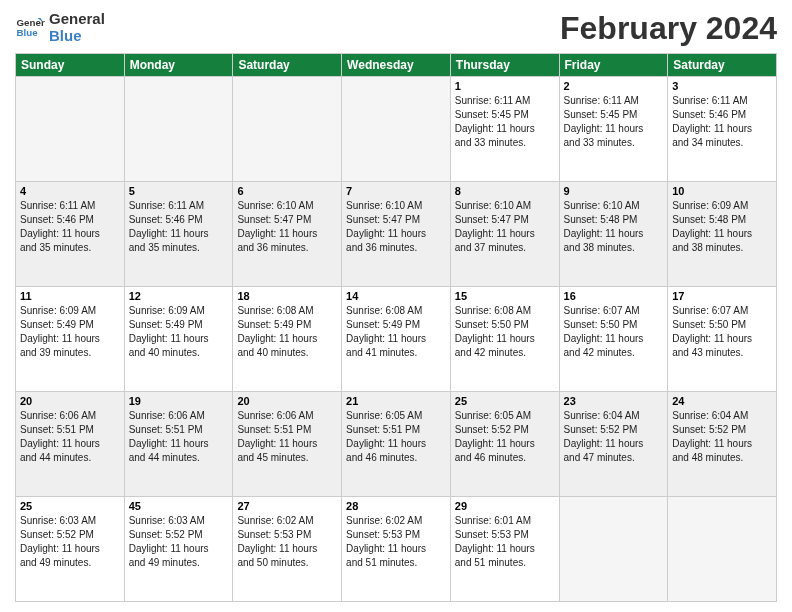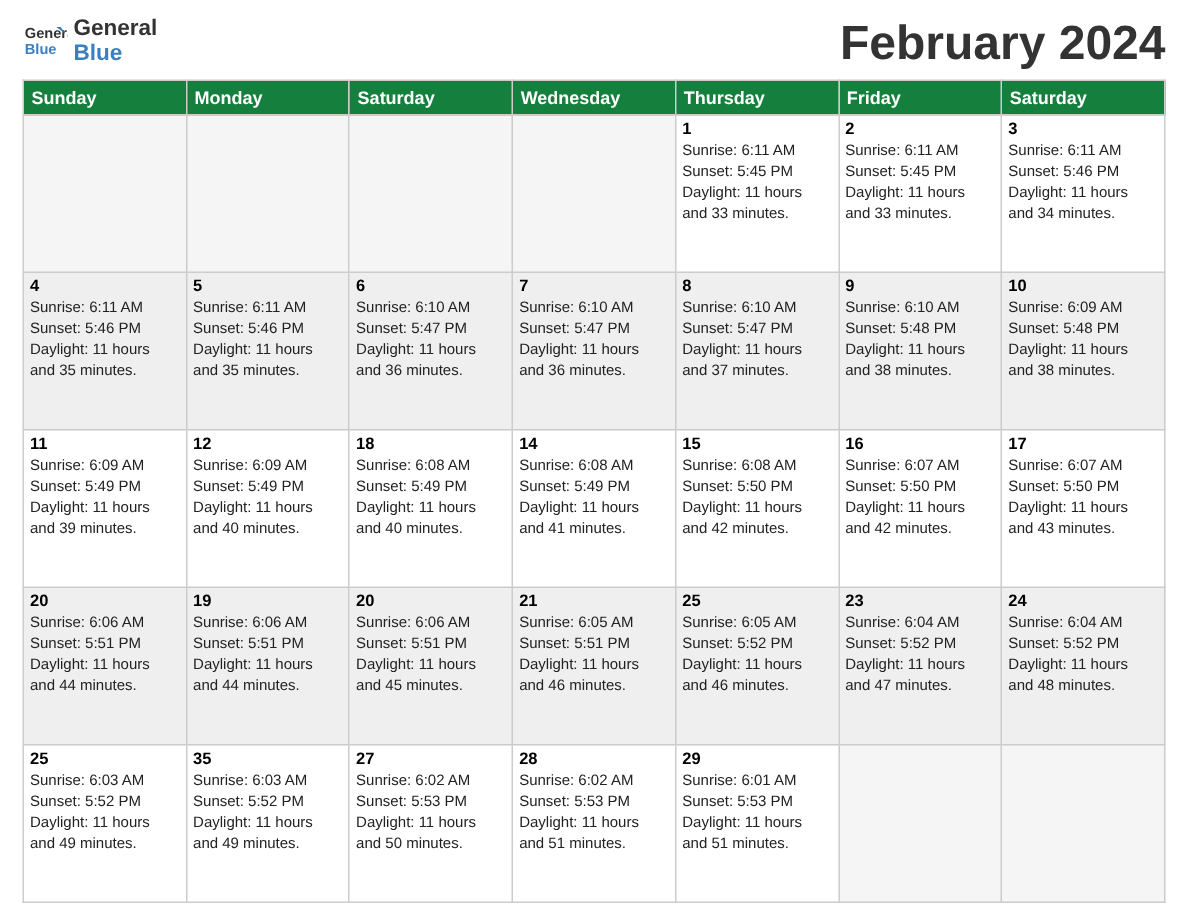--- a/index.html
+++ b/index.html
@@ -225,21 +225,21 @@
             <span class="day-number">24</span>
             <div class="day-info">Sunrise: 6:04 AM<br>Sunset: 5:52 PM<br>Daylight: 11 hours<br>and 48 minutes.</div>
           </td>
         </tr>
         <tr>
           <td>
             <span class="day-number">25</span>
             <div class="day-info">Sunrise: 6:03 AM<br>Sunset: 5:52 PM<br>Daylight: 11 hours<br>and 49 minutes.</div>
           </td>
           <td>
-            <span class="day-number">35</span>
+            <span class="day-number">45</span>
             <div class="day-info">Sunrise: 6:03 AM<br>Sunset: 5:52 PM<br>Daylight: 11 hours<br>and 49 minutes.</div>
           </td>
           <td>
             <span class="day-number">27</span>
             <div class="day-info">Sunrise: 6:02 AM<br>Sunset: 5:53 PM<br>Daylight: 11 hours<br>and 50 minutes.</div>
           </td>
           <td>
             <span class="day-number">28</span>
             <div class="day-info">Sunrise: 6:02 AM<br>Sunset: 5:53 PM<br>Daylight: 11 hours<br>and 51 minutes.</div>
           </td>

